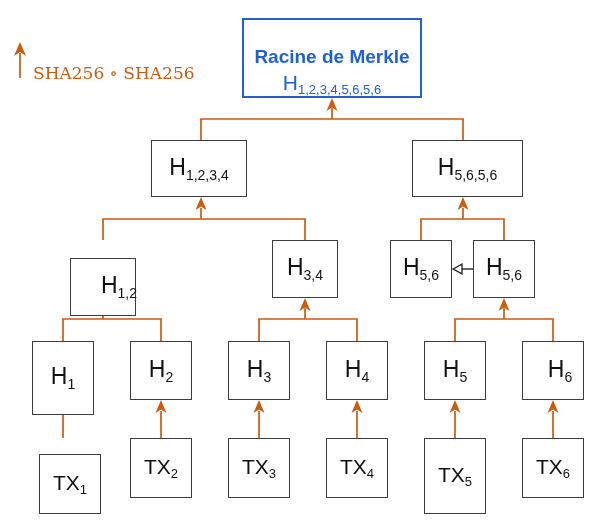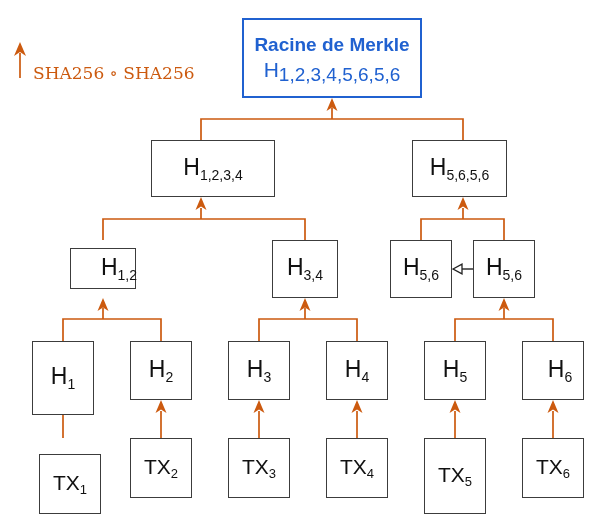--- a/index.html
+++ b/index.html
@@ -15,24 +15,24 @@
   .copy-line{stroke:var(--copy_arrow,#222);stroke-width:1.4;fill:none;}
   .copy-head{fill:#ffffff;stroke:var(--copy_arrow,#222);stroke-width:1.3;}
   .node{position:absolute;z-index:1;background:#fff;border:1.5px solid var(--box_border,#3c3c3c);
         box-sizing:border-box;display:flex;align-items:center;justify-content:center;
         color:#111;}
   .lbl{white-space:nowrap;font-size:23px;line-height:1;}
   .lbl .sub{font-size:14px;vertical-align:-5px;}
   .tx .lbl{font-size:21px;}
   .tx .lbl .sub{font-size:13px;vertical-align:-4px;}
   .root{border:2px solid var(--accent_blue,#2061d0);color:var(--accent_blue,#2061d0);
-        flex-direction:column;gap:3px;padding-top:2px;}
+        flex-direction:column;gap:3px;padding-top:2px;justify-content:flex-end;}
   .root-title{font-size:19px;font-weight:bold;line-height:1.2;}
   .root .lbl{font-size:21px;}
-  .root .lbl .sub{font-size:19px;vertical-align:-4px;}
+  .root .lbl .sub{font-size:13px;vertical-align:-4px;}
   .legend{position:absolute;left:33px;top:60px;z-index:1;height:26px;line-height:26px;
           font-family:"DejaVu Serif","Liberation Serif",serif;font-size:17px;
           color:var(--arrow,#cc5a0f);}
 </style>
 </head>
 <body>
 
 <div id="stage">
 
   <svg class="wires" width="600" height="520" viewBox="0 0 600 520">
@@ -111,28 +111,28 @@
 
   <div class="legend">
     <span>SHA256 ∘ SHA256</span>
   </div>
 
   <div class="node root" style="left:242px;top:18px;width:180px;height:80px;">
     <span class="root-title">Racine de Merkle</span>
     <span class="lbl"><span>H</span><span class="sub">1,2,3,4,5,6,5,6</span></span>
   </div>
 
-  <div class="node" style="left:151px;top:140px;width:124px;height:57px;">
+  <div class="node" style="left:151px;top:140px;width:96px;height:57px;">
     <span class="lbl"><span>H</span><span class="sub">1,2,3,4</span></span>
   </div>
-  <div class="node" style="left:412px;top:140px;width:95px;height:57px;">
+  <div class="node" style="left:412px;top:140px;width:111px;height:57px;">
     <span class="lbl"><span>H</span><span class="sub">5,6,5,6</span></span>
   </div>
 
-  <div class="node" style="left:70px;top:248px;width:66px;height:41px;padding-left:32px;">
+  <div class="node" style="left:70px;top:258px;width:66px;height:58px;padding-left:32px;">
     <span class="lbl"><span>H</span><span class="sub">1,2</span></span>
   </div>
   <div class="node" style="left:272px;top:240px;width:66px;height:58px;">
     <span class="lbl"><span>H</span><span class="sub">3,4</span></span>
   </div>
   <div class="node" style="left:390px;top:240px;width:62px;height:58px;">
     <span class="lbl"><span>H</span><span class="sub">5,6</span></span>
   </div>
   <div class="node" style="left:473px;top:240px;width:62px;height:58px;">
     <span class="lbl"><span>H</span><span class="sub">5,6</span></span>

